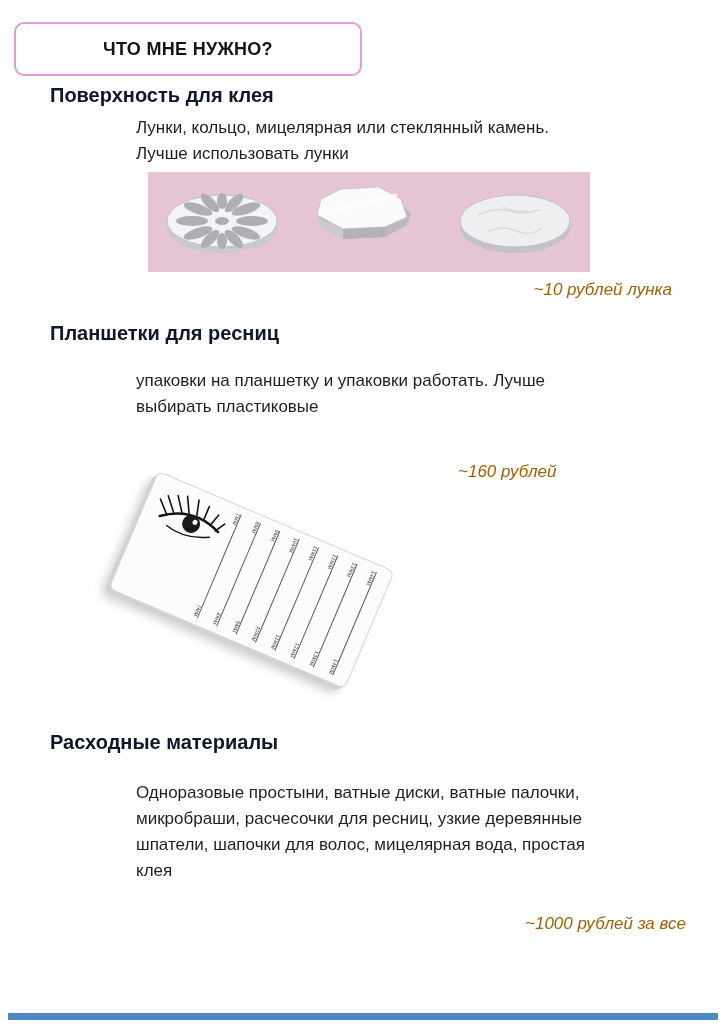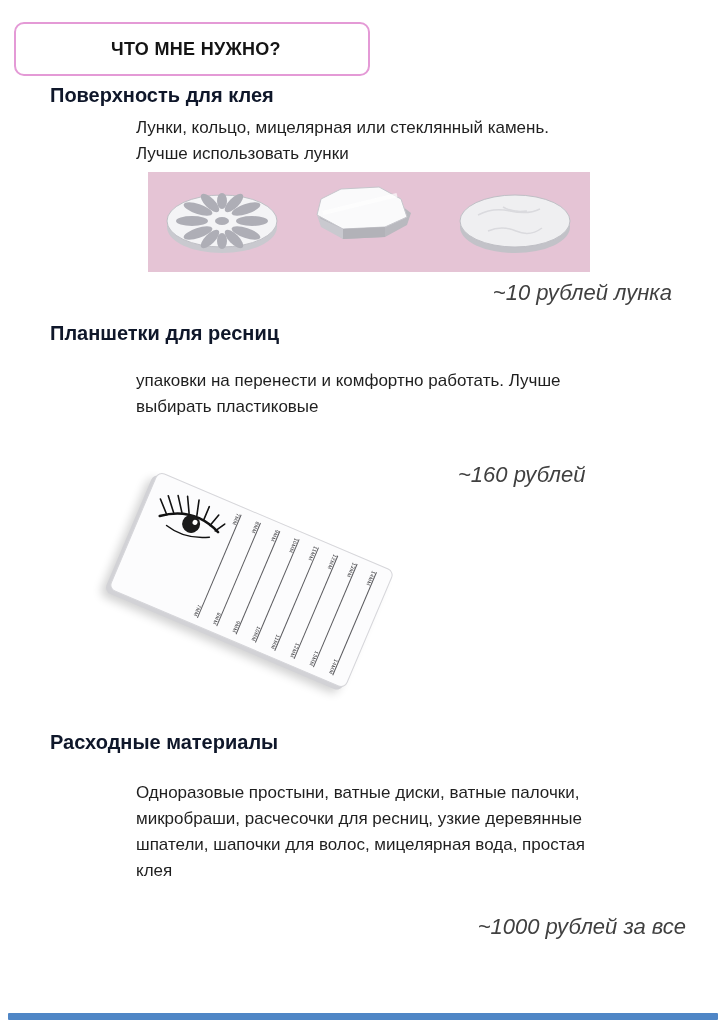--- a/index.html
+++ b/index.html
@@ -3,31 +3,31 @@
 <meta charset="utf-8">
 <style>
   html,body{margin:0;padding:0;background:#ffffff;}
   .page{
     position:relative;width:726px;height:1024px;background:#ffffff;overflow:hidden;
     font-family:"Liberation Sans","DejaVu Sans",sans-serif;color:#1c1c1c;
   }
   .title-box{
     position:absolute;left:14px;top:22px;width:344px;height:50px;
     border:2px solid #e49ad6;border-radius:10px;background:#ffffff;
-    display:flex;align-items:center;justify-content:center;padding-left:8px;
+    display:flex;align-items:center;justify-content:center;
   }
   .title-box span{font-size:18px;font-weight:700;letter-spacing:.3px;color:#141414;}
   .section-heading{
     position:absolute;left:50px;font-size:20px;font-weight:600;color:#0f172a;
   }
   .body-text{
     position:absolute;left:136px;font-size:17px;line-height:26px;color:#1f1f1f;width:575px;
   }
   .price{
-    position:absolute;font-size:22px;font-style:italic;color:#404040;white-space:nowrap;
+    position:absolute;font-size:17px;font-style:italic;color:#a16207;white-space:nowrap;
   }
   .pink-strip{
     position:absolute;left:148px;top:172px;width:442px;height:100px;
     background:#e5c4d5;display:flex;align-items:center;justify-content:space-around;
   }
   .footer-bar{
     position:absolute;left:8px;right:8px;bottom:4px;height:7px;background:#4f86c6;border-radius:1px;
   }
   
   .palette-wrap{position:absolute;left:95px;top:468px;width:330px;height:225px;}
@@ -101,21 +101,21 @@
         <path d="M35,48 q14,-6 28,0 q14,6 26,-3"></path>
         <path d="M50,24 q10,6 24,4"></path>
       </g>
     </svg>
   </div>
 
   <div class="price" style="top:280px;right:54px;">~10 рублей лунка</div>
 
   <div class="section-heading" style="top:322px;">Планшетки для ресниц</div>
   <div class="body-text" style="top:368px;">
-    <div>упаковки на перенести и комфортно работать. Лучше</div>
+    <div>упаковки на планшетку и упаковки работать. Лучше</div>
     <div>выбирать пластиковые</div>
   </div>
 
   <div class="price" style="top:462px;left:458px;">~160 рублей</div>
 
   <div class="palette-wrap">
     <div class="palette">
       <svg class="eye" width="78" height="52" viewBox="0 0 78 52">
         <g stroke="#121212" fill="none" stroke-linecap="round">
           <path d="M10,34 Q38,12 70,26" stroke-width="2.5"></path>

